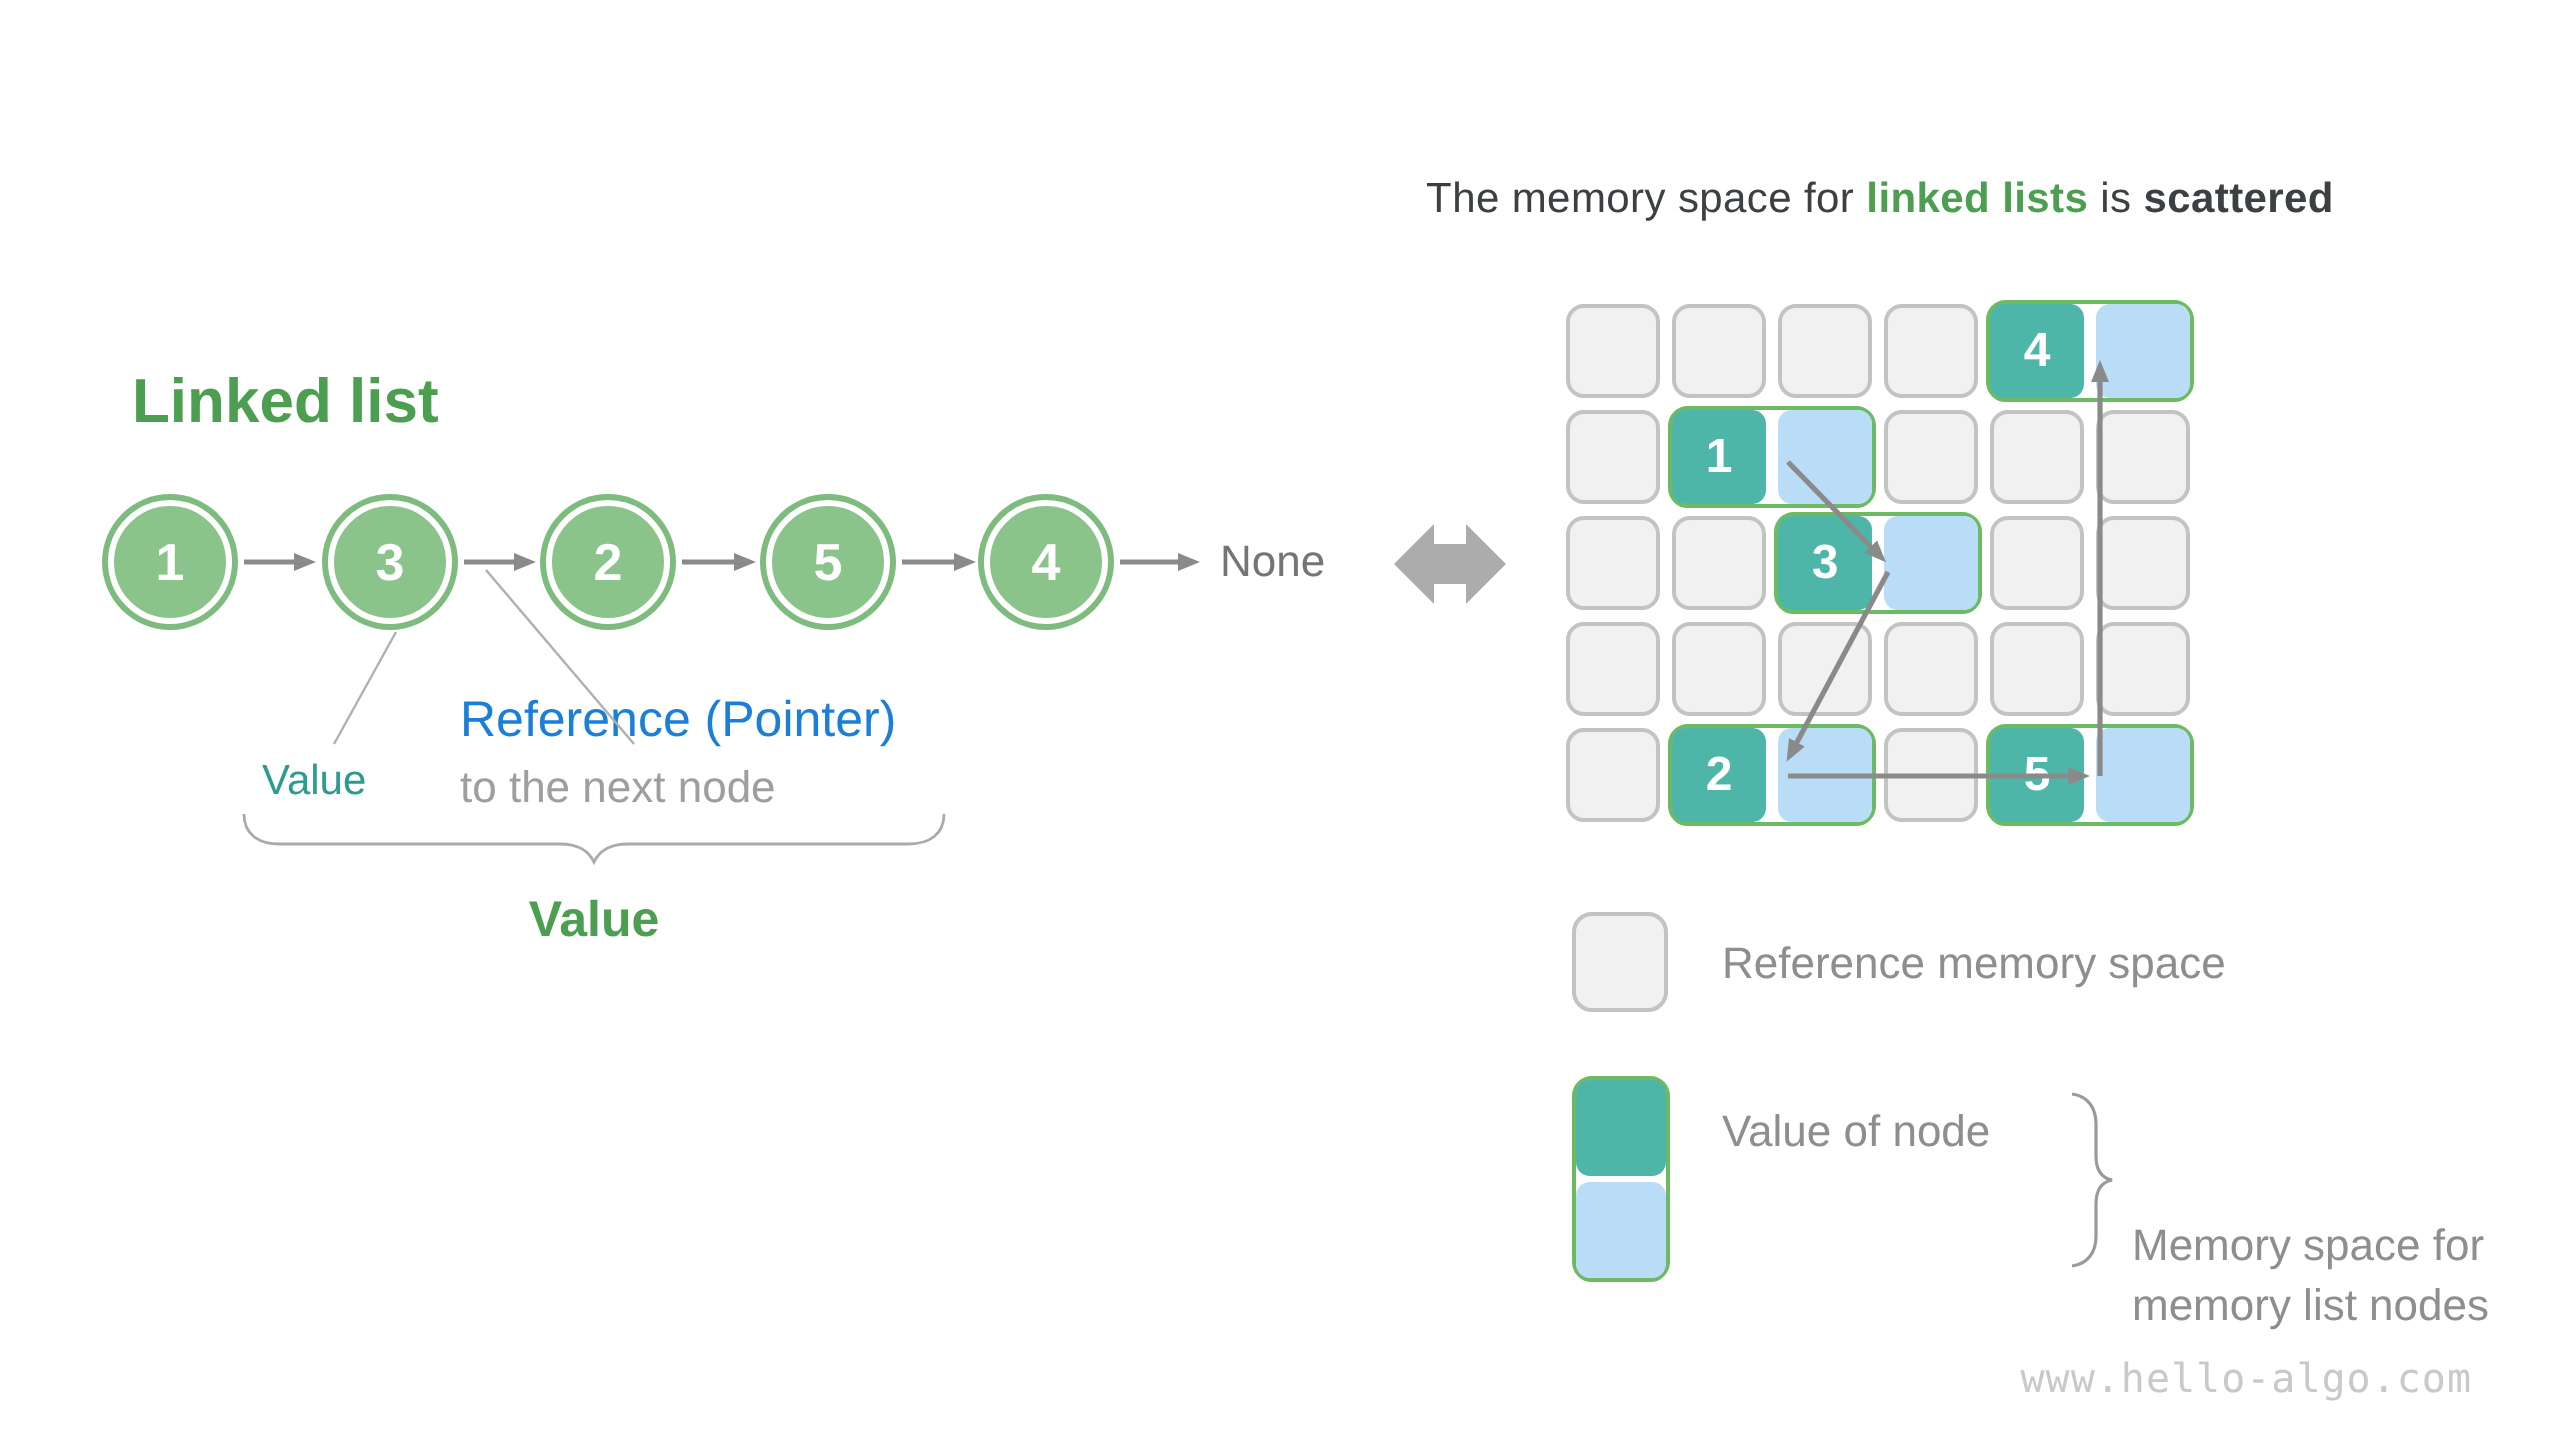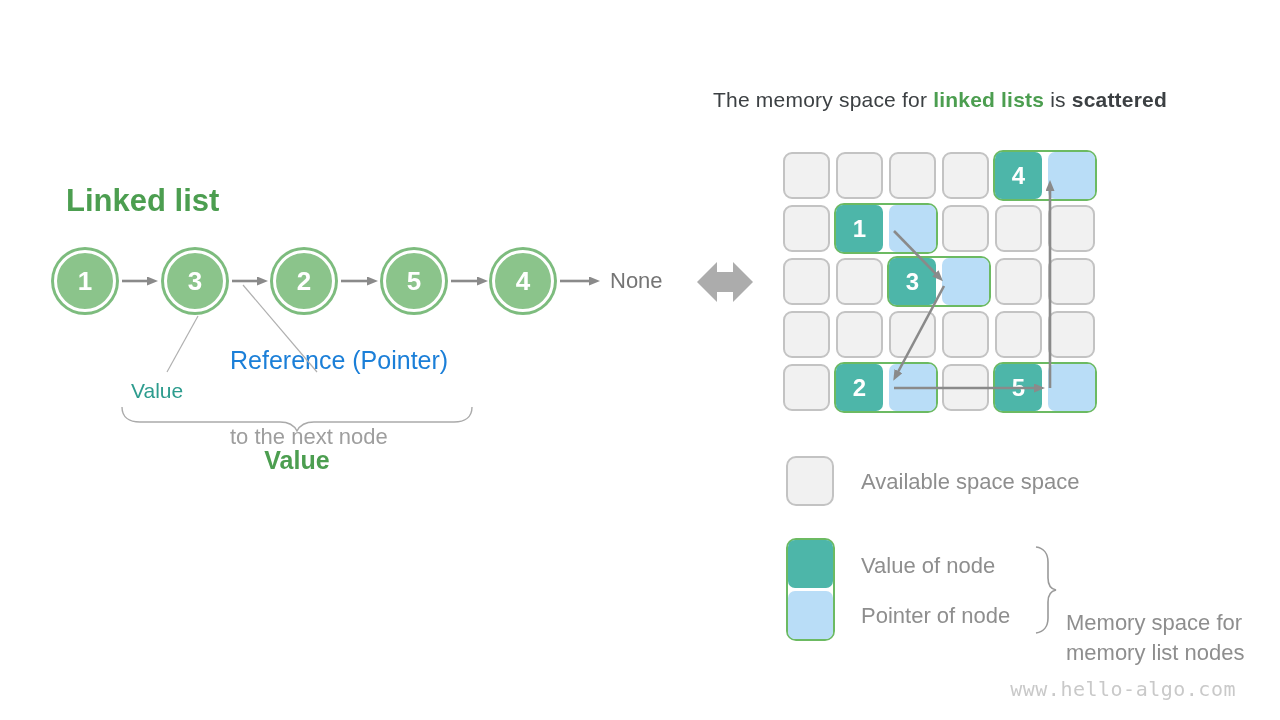--- a/index.html
+++ b/index.html
@@ -27,21 +27,21 @@
   .none-label{
     position:absolute;left:610px;top:268px;font-size:22px;color:#757575;
   }
   .value-label{
     position:absolute;left:131px;top:379px;font-size:21px;font-weight:normal;color:var(--teal-text);
   }
   .ref-label{
     position:absolute;left:230px;top:346px;font-size:25px;font-weight:normal;color:var(--blue);
   }
   .ref-sub{
-    position:absolute;left:230px;top:381px;font-size:22px;color:var(--text-lightgray);margin-top:43px;
+    position:absolute;left:230px;top:381px;font-size:22px;color:var(--text-lightgray);
   }
   .node-label{
     position:absolute;left:237px;top:446px;width:120px;text-align:center;
     font-size:25px;font-weight:bold;color:var(--green);
   }
   
   .memgrid{position:absolute;left:783px;top:152px;width:312px;height:259px;z-index:1;}
   .cell-e{
     position:absolute;width:47px;height:47px;box-sizing:border-box;
     background:var(--cell-gray);border:2px solid var(--cell-border);border-radius:9px;
@@ -138,27 +138,26 @@
         <div class="pcell pptr"></div>
       </div>
       <div class="cell-e" style="left: 159px; top: 212px;"></div>
       <div class="pair" style="left: 210px; top: 210px;">
         <div class="pcell pval">5</div>
         <div class="pcell pptr"></div>
       </div>
     </div>
 
   <div class="lg-empty"></div>
-  <div class="lg-available">Available space space</div>
+  <div class="lg-available">Reference memory space</div>
   <div class="lg-pair">
     <div class="lcell lval"></div>
     <div class="lcell lptr"></div>
   </div>
   <div class="lg-value">Value of node</div>
-  <div class="lg-pointer">Pointer of node</div>
   <div class="lg-note">
     <div>Memory space for</div>
     <div>memory list nodes</div>
   </div>
 
   <div class="footer">www.hello-algo.com</div>
 
   <svg class="overlay" width="1280" height="720" viewBox="0 0 1280 720">
     <defs>
       <marker id="ah" markerUnits="userSpaceOnUse" markerWidth="12" markerHeight="10" refX="1" refY="4.5" orient="auto">

